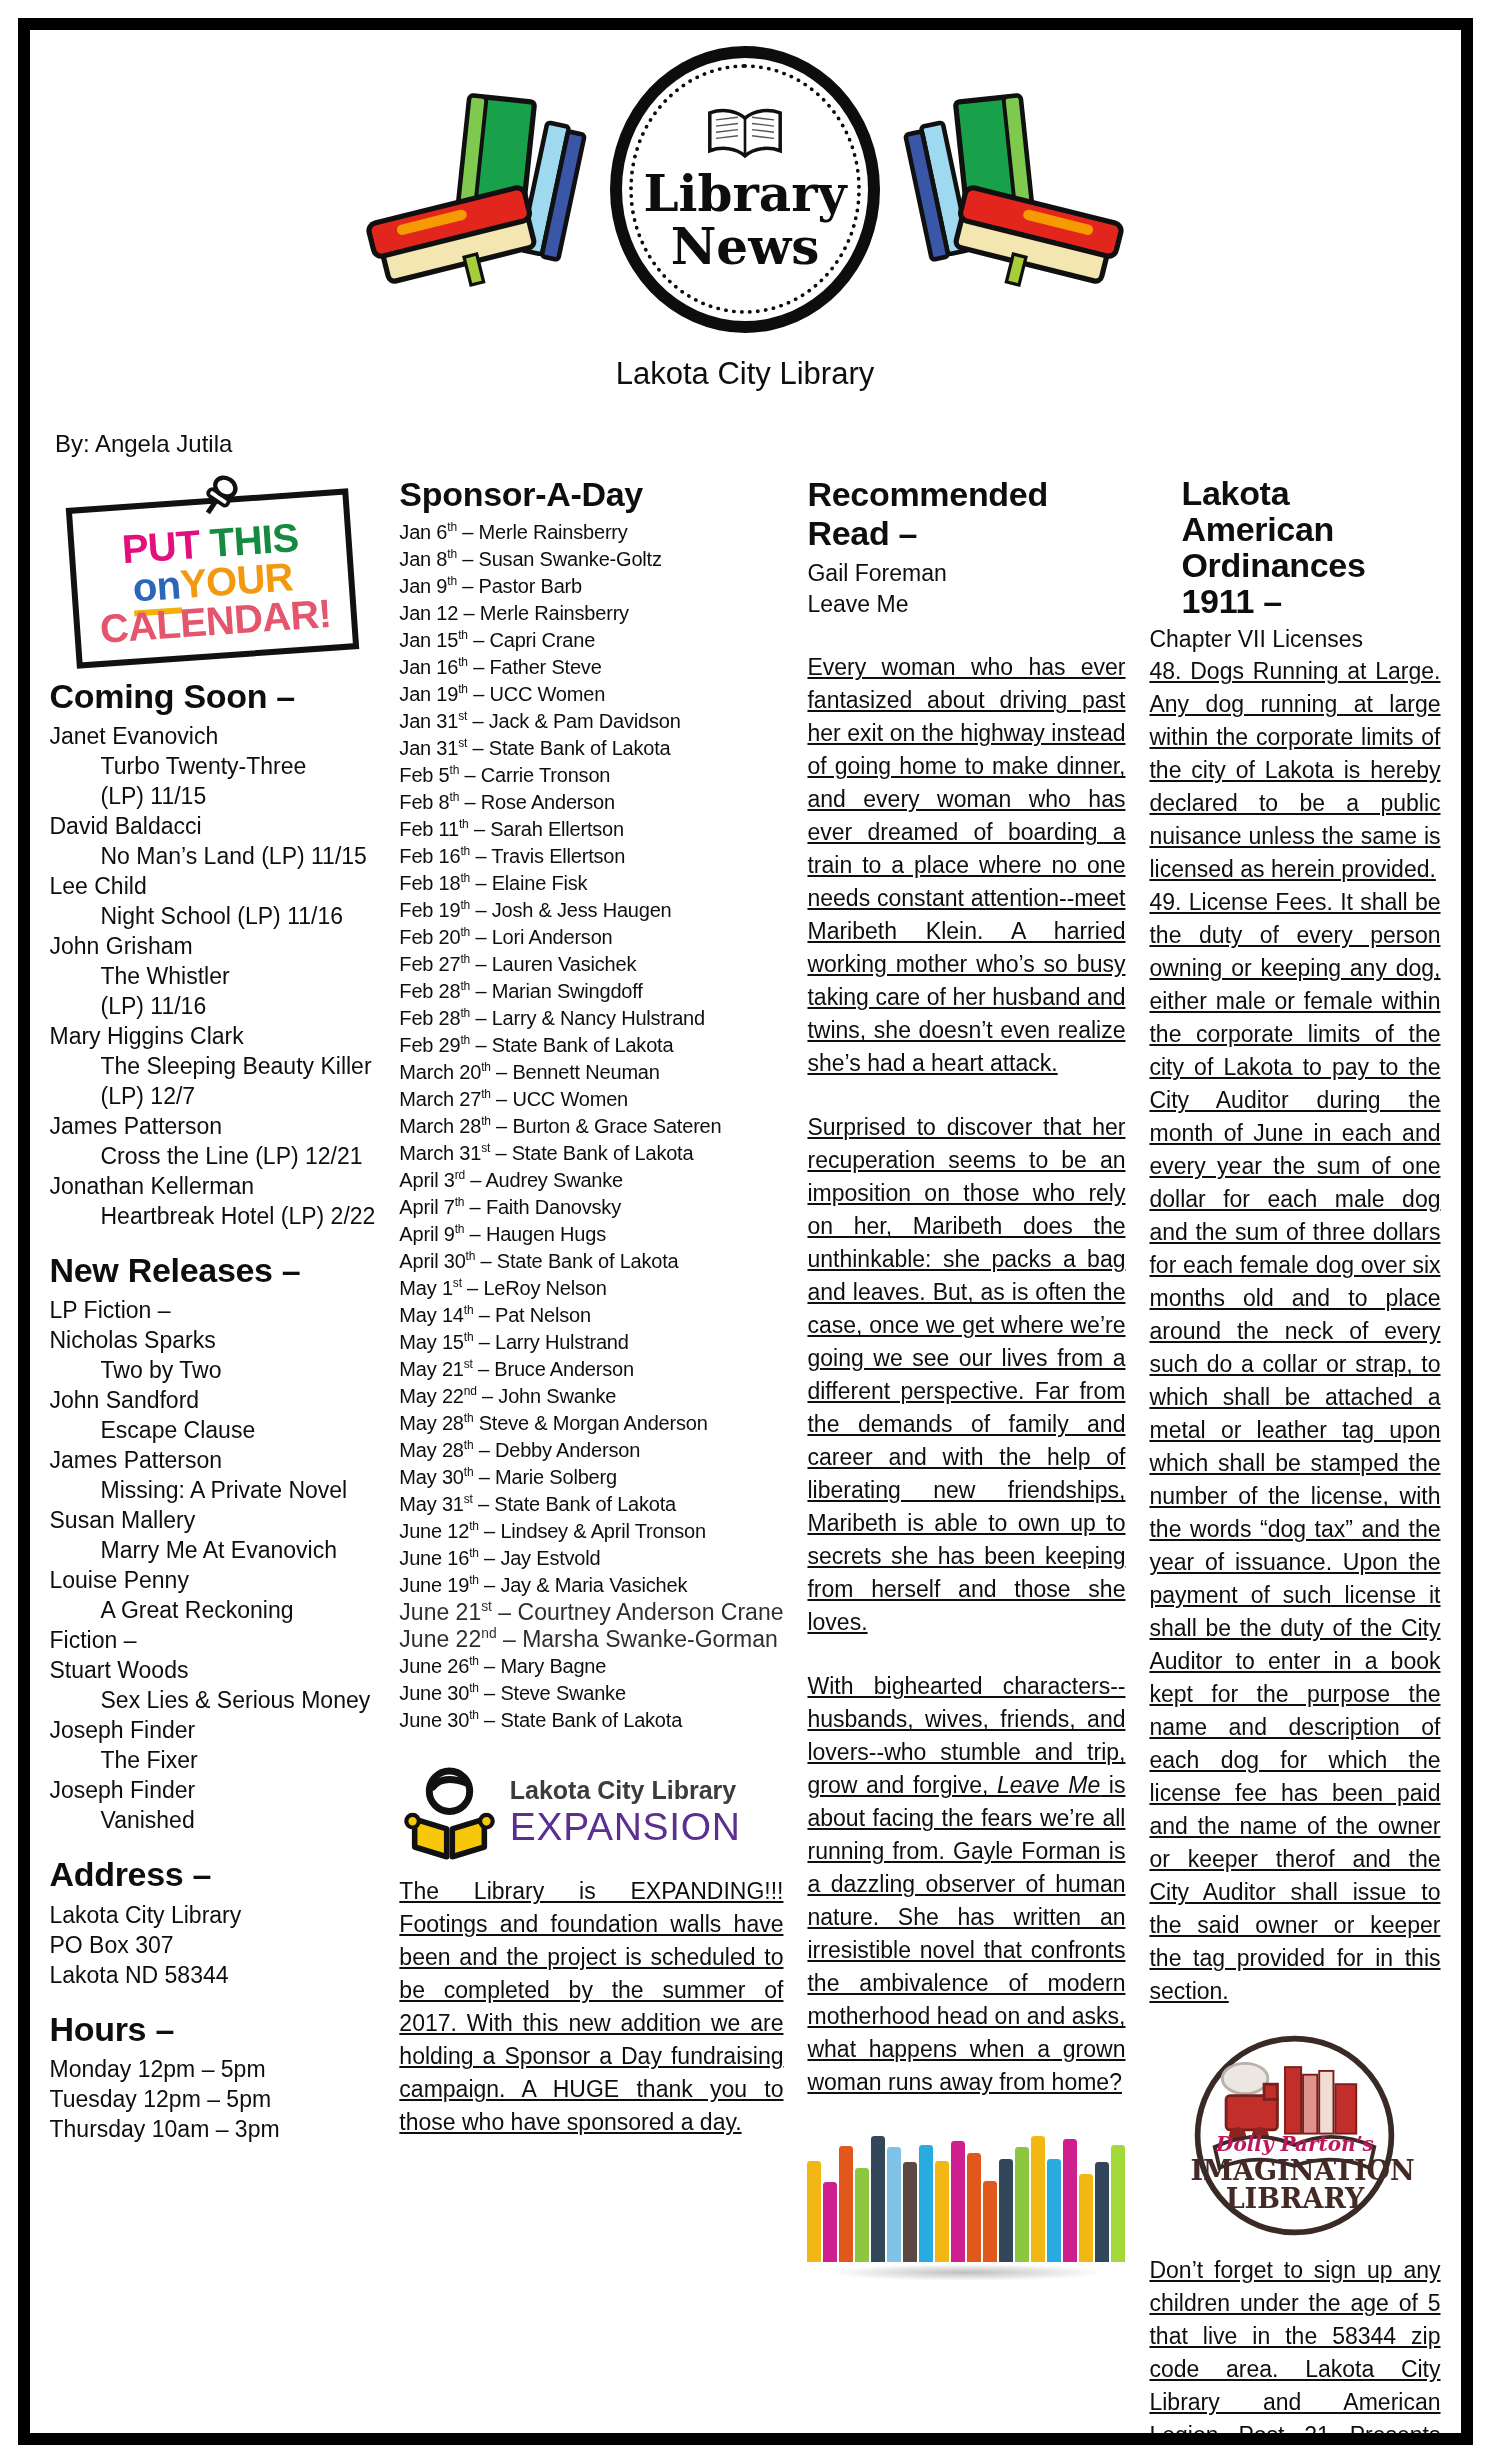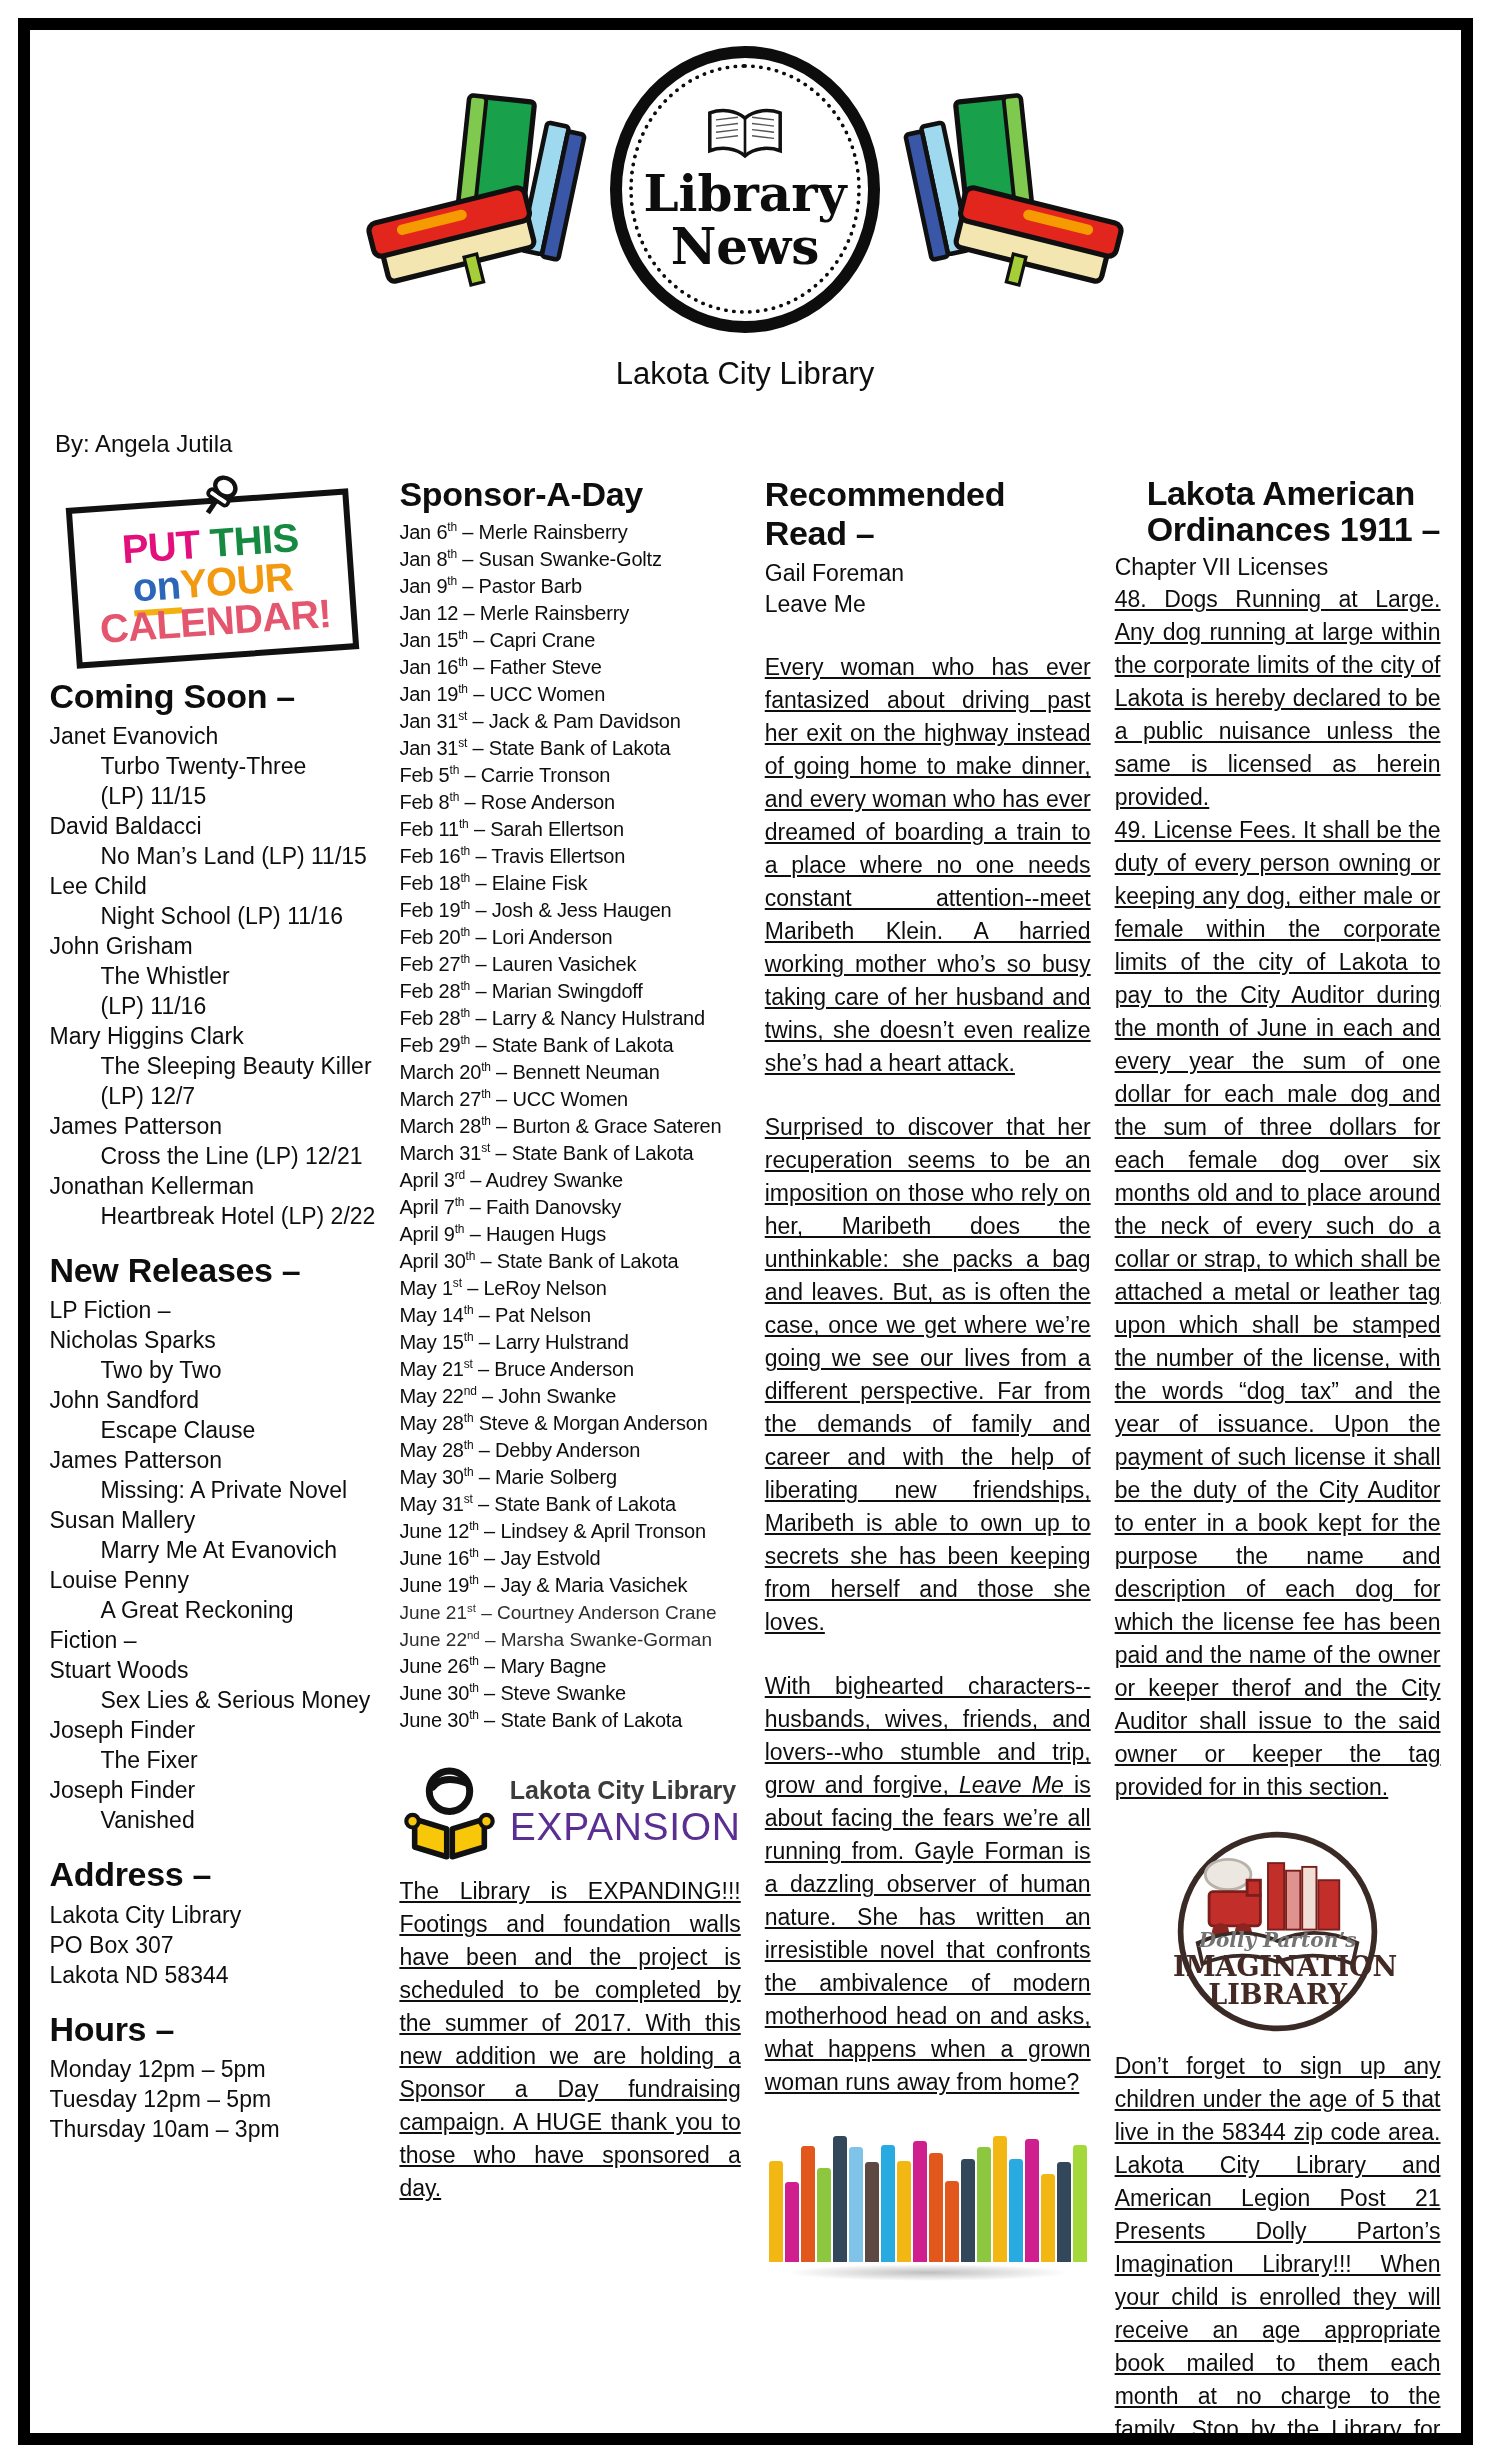--- a/index.html
+++ b/index.html
@@ -36,38 +36,38 @@
   .just.nogap { margin-bottom:0; }
   
   .calendar-wrap { padding:23px 0 17.5px; }
   .calendar { width:283px; margin:0 auto; border:6px solid #111; background:#fff;
               transform:rotate(-4deg); padding:20px 10.8px 12px; position:relative; text-align:center; }
   .pin { position:absolute; top:-31px; left:50%; margin-left:-13.5px; width:50px; height:50px; }
   .cal-line { font-weight:bold; font-size:40px; line-height:39px; letter-spacing:-0.7px; }
   .cal-on { text-decoration:none; border-bottom:6px solid #f2b10f; padding-bottom:1.3px; text-transform:lowercase; }
   
   .sline { font-size:20px; line-height:27px; white-space:nowrap; overflow:hidden; letter-spacing:-0.2px; }
-  .sline.light { font-size:19px; letter-spacing:0; color:#2e2e2e; }
+  .sline.light { font-size:23px; letter-spacing:0; color:#2e2e2e; }
   sup { font-size:0.6em; line-height:0; vertical-align:super; }
   .expansion-logo { display:flex; align-items:center; gap:9.4px; margin:28px 0 12px; }
   .reader-icon { width:101px; height:101px; flex:0 0 auto; }
   .exp1 { font-size:25px; font-weight:bold; color:#3c3c3c; letter-spacing:0; }
   .exp2 { font-size:39px; font-weight:normal; letter-spacing:0.7px; }
   
   .books-fig { margin-top:27px; text-align:center; position:relative; }
   .books-row { display:flex; align-items:flex-end; justify-content:center; gap:2px; height:132px; }
   .book-bar { width:14px; border-radius:3.4px 3.4px 0 0; }
   .books-shadow { height:17.5px; margin:1.3px 20px 0; border-radius:50%;
                   background:radial-gradient(ellipse at center, rgba(0,0,0,.25), rgba(0,0,0,0) 70%); }
   
   .imag-logo { width:209px; height:209px; margin:23px auto 13.5px; position:relative; }
   .imag-logo svg { position:absolute; inset:0; width:100%; height:100%; }
   .imag-text { position:absolute; left:0; right:0; text-align:center; }
   .imag-script { top:101px; font-family:"DejaVu Serif", serif; font-style:italic; font-weight:bold;
-                 font-size:20px; color:#737373; }
+                 font-size:20px; color:#be185d; }
   .imag-big { top:126px; font-family:"DejaVu Serif", serif; font-weight:bold; font-size:27px;
               letter-spacing:0; color:#432a24; line-height:28px; }
   .imag-big2 { top:154px; }
   em { font-style:italic; }
 </style>
 </head>
 <body>
 
 <div class="page">
 

